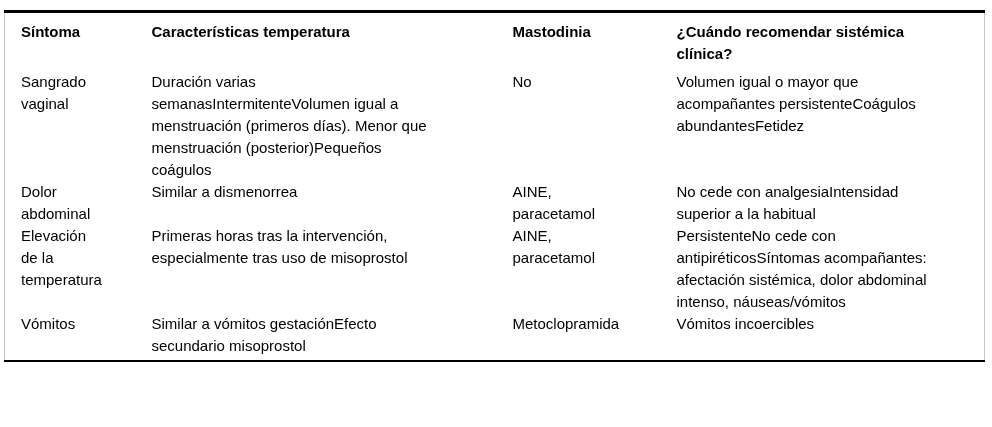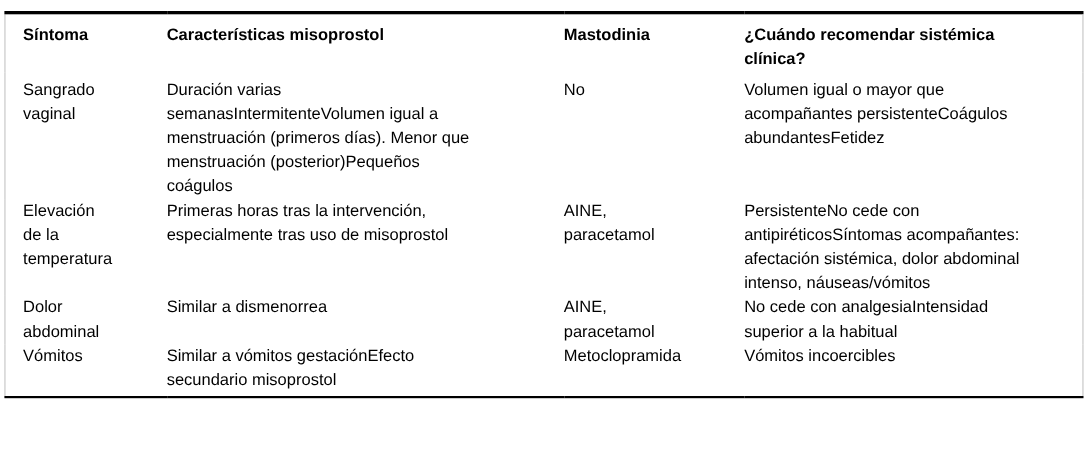--- a/index.html
+++ b/index.html
@@ -57,43 +57,43 @@
   <table class="med-table">
     <colgroup>
       <col class="c1">
       <col class="c2">
       <col class="c3">
       <col class="c4">
     </colgroup>
     <thead>
       <tr>
         <th>Síntoma</th>
-        <th>Características misoprostol</th>
+        <th>Características temperatura</th>
         <th>Mastodinia</th>
         <th>¿Cuándo recomendar sistémica clínica?</th>
       </tr>
     </thead>
     <tbody>
       <tr>
         <td>Sangrado vaginal</td>
         <td>Duración varias semanasIntermitenteVolumen igual a menstruación (primeros días). Menor que menstruación (posterior)Pequeños coágulos</td>
         <td>No</td>
         <td>Volumen igual o mayor que acompañantes persistenteCoágulos abundantesFetidez</td>
       </tr>
       <tr>
+        <td>Dolor abdominal</td>
+        <td>Similar a dismenorrea</td>
+        <td>AINE, paracetamol</td>
+        <td>No cede con analgesiaIntensidad superior a la habitual</td>
+      </tr>
+      <tr>
         <td>Elevación de la temperatura</td>
         <td>Primeras horas tras la intervención, especialmente tras uso de misoprostol</td>
         <td>AINE, paracetamol</td>
         <td>PersistenteNo cede con antipiréticosSíntomas acompañantes: afectación sistémica, dolor abdominal intenso, náuseas/vómitos</td>
-      </tr>
-      <tr>
-        <td>Dolor abdominal</td>
-        <td>Similar a dismenorrea</td>
-        <td>AINE, paracetamol</td>
-        <td>No cede con analgesiaIntensidad superior a la habitual</td>
       </tr>
       <tr>
         <td>Vómitos</td>
         <td>Similar a vómitos gestaciónEfecto secundario misoprostol</td>
         <td>Metoclopramida</td>
         <td>Vómitos incoercibles</td>
       </tr>
     </tbody>
   </table>
 </div>

